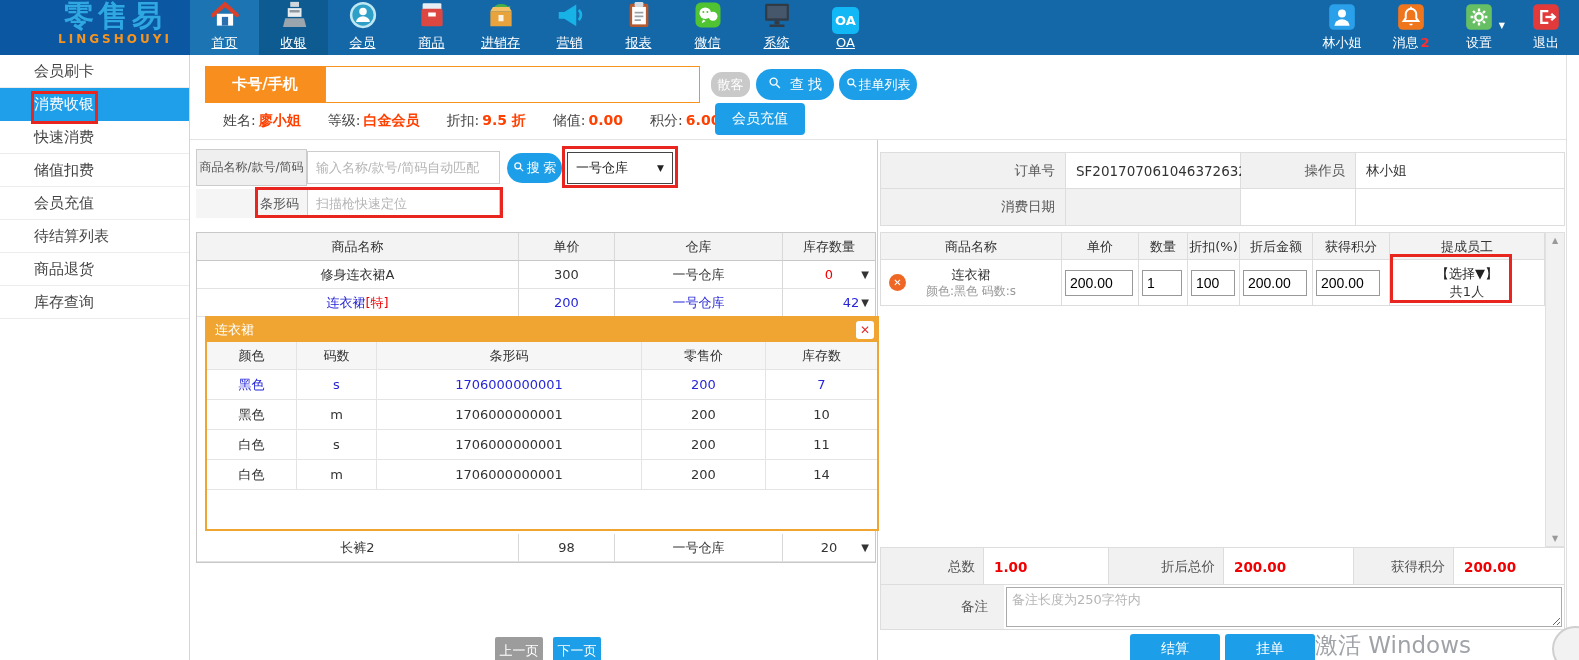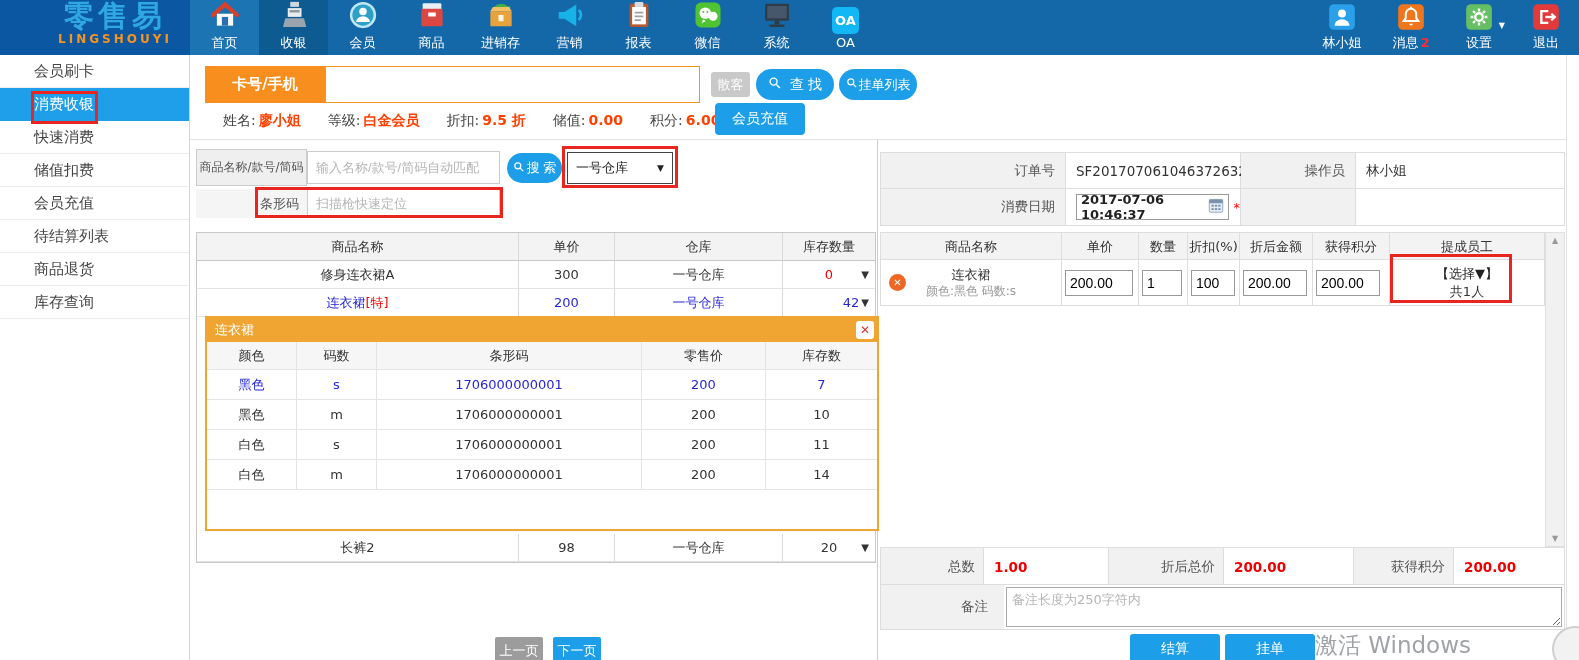--- a/index.html
+++ b/index.html
@@ -10,21 +10,21 @@
 
   
   .topbar { left:0; top:0; width:1579px; height:55px; background:#1568a8; }
   .logo { left:0; top:0; width:190px; height:55px; background:#0b57a2; text-align:center;padding-left:40px; }
   .logo-cn { font-size:30px; font-weight:bold; color:#2fa8e1; line-height:32px; letter-spacing:4px; }
   .logo-en { font-size:12px; font-weight:bold; color:#f7941e; letter-spacing:3px; line-height:14px; }
   .nav { left:190px; top:0; height:55px; display:flex; }
   .nav-item { width:69px; height:55px; display:flex; flex-direction:column; align-items:center;
     justify-content:flex-end; padding-bottom:4px; cursor:pointer; }
   .nav-item svg, .nav-item .oa-badge { margin-bottom:1px; }
-  .nav-item .nv-label { color:#fff; font-size:13px; line-height:16px; }
+  .nav-item .nv-label { color:#fff; font-size:13px; line-height:16px;text-decoration:underline; }
   .nav-item.home { background:#1c74b2; }
   .nav-item.active { background:#0e5b92; }
   .oa-badge { width:27px; height:27px; background:#12b7f5; border-radius:5px; color:#fff;
     font-size:13px; font-weight:bold; text-align:center; line-height:27px; }
   .tr-item { top:0; height:55px; display:flex; flex-direction:column; align-items:center;
     justify-content:flex-end; padding-bottom:4px; cursor:pointer; }
   .tr-item .nv-label { color:#fff; font-size:13px; line-height:16px; }
   .msg-count { color:#ff2d2d; font-weight:bold; margin-left:2px; }
   .set-caret { position:absolute; right:-12px; top:18px; color:#fff; font-size:8px; }
 
@@ -33,21 +33,21 @@
   .side-item { height:33px; line-height:32px; padding-left:34px; font-size:15px; color:#444;
     border-bottom:1px solid #ececec; cursor:pointer; }
   .side-item.selected { background:#1f9fe9; color:#fff; border-bottom-color:#1f9fe9; }
 
   
   .hdr { left:190px; top:55px; width:1389px; height:85px; background:#fff; border-bottom:1px solid #e3e3e3; }
   .card-label { left:15px; top:11px; width:120px; height:37px; background:#f78e1e; color:#fff;
     font-size:15px; font-weight:bold; text-align:center; line-height:37px; }
   .card-input { left:135px; top:11px; width:375px; height:37px; border:1px solid #f7941e;
     font-size:15px; padding:0 8px; outline:none; }
-  .btn-gray { background:#c9c9c9; color:#fff; border:none; border-radius:3px; font-size:13px; cursor:pointer; }
+  .btn-gray { background:#c9c9c9; color:#fff; border:none; border-radius:11px; font-size:13px; cursor:pointer; }
   .btn-blue { background:#1c9fe8; color:#fff; border:none; font-size:14px; cursor:pointer;
     display:flex; align-items:center; justify-content:center; gap:4px; }
   .pill { border-radius:16px; }
   .member-row { left:33px; top:55px; height:22px; display:flex; gap:27px; font-size:14px; align-items:center; }
   .mf-label { color:#444; }
   .mf-value { color:#ff4000; font-weight:bold; margin-left:3px; }
 
   
   .lmain { left:190px; top:140px; width:688px; height:520px; background:#fff; border-right:1px solid #ccc; }
   .ps-label { left:6px; top:9px; width:111px; height:37px; background:#efefef; border:1px solid #ccc;
@@ -410,38 +410,20 @@
   <div class="abs pg-btn pg-next">下一页</div>
 </div>
 
 <div class="abs rpanel">
   <div class="abs otable">
     <div class="olabel">订单号</div>
     <div class="ovalue">SF201707061046372632</div>
     <div class="olabel">操作员</div>
     <div class="ovalue">林小姐</div>
     <div class="olabel">消费日期</div>
-    <div class="ovalue">
-      <span class="datebox">
-        <span>2017-07-06 10:46:37</span>
-        <span><svg viewBox="0 0 20 20" width="16" height="15">
-              <rect x="1" y="2" width="18" height="17" rx="2" fill="#e7edf4" stroke="#7a93ad"></rect>
-              <rect x="1" y="2" width="18" height="5" fill="#7a93ad"></rect>
-              <g fill="#7a93ad">
-                <rect x="4" y="9" width="3" height="2.6"></rect>
-                <rect x="8.5" y="9" width="3" height="2.6"></rect>
-                <rect x="13" y="9" width="3" height="2.6"></rect>
-                <rect x="4" y="13.5" width="3" height="2.6"></rect>
-                <rect x="8.5" y="13.5" width="3" height="2.6"></rect>
-                <rect x="13" y="13.5" width="3" height="2.6"></rect>
-              </g>
-            </svg></span>
-      </span>
-      <span class="req">*</span>
-    </div>
     <div class="olabel"></div>
     <div class="ovalue"></div>
   </div>
 
   <div class="crow chead">
     <div>商品名称</div>
     <div>单价</div>
     <div>数量</div>
     <div>折扣(%)</div>
     <div>折后金额</div>

